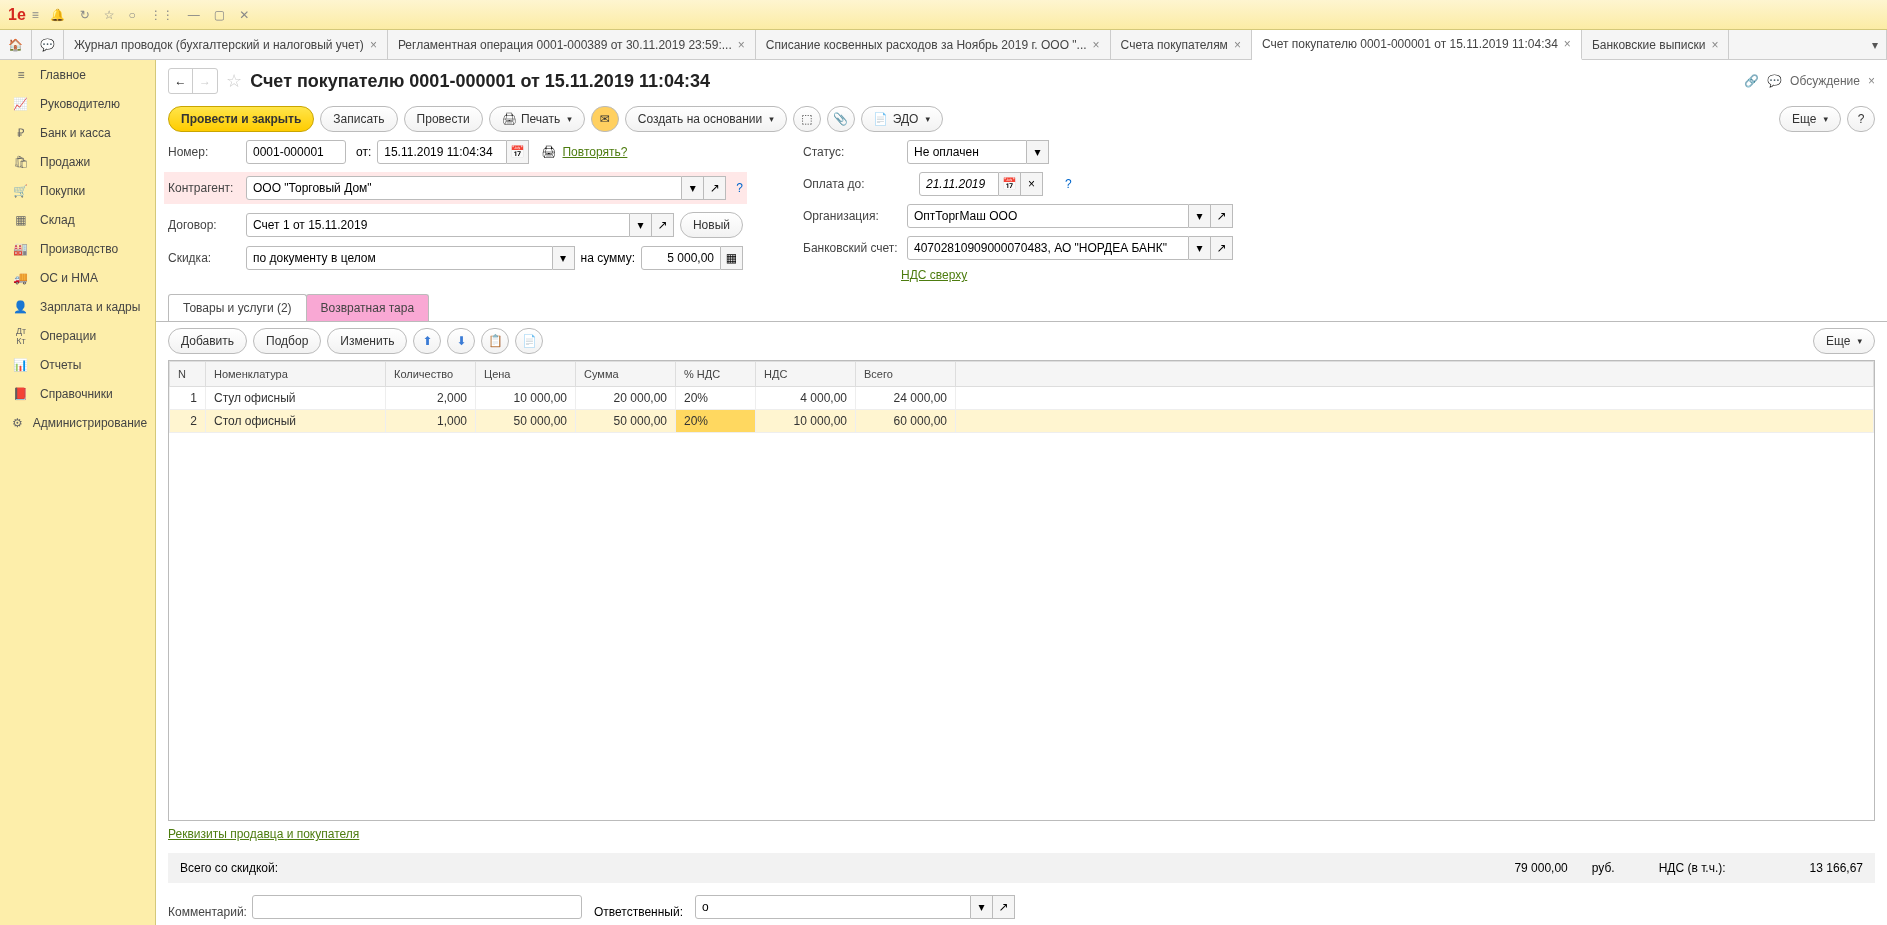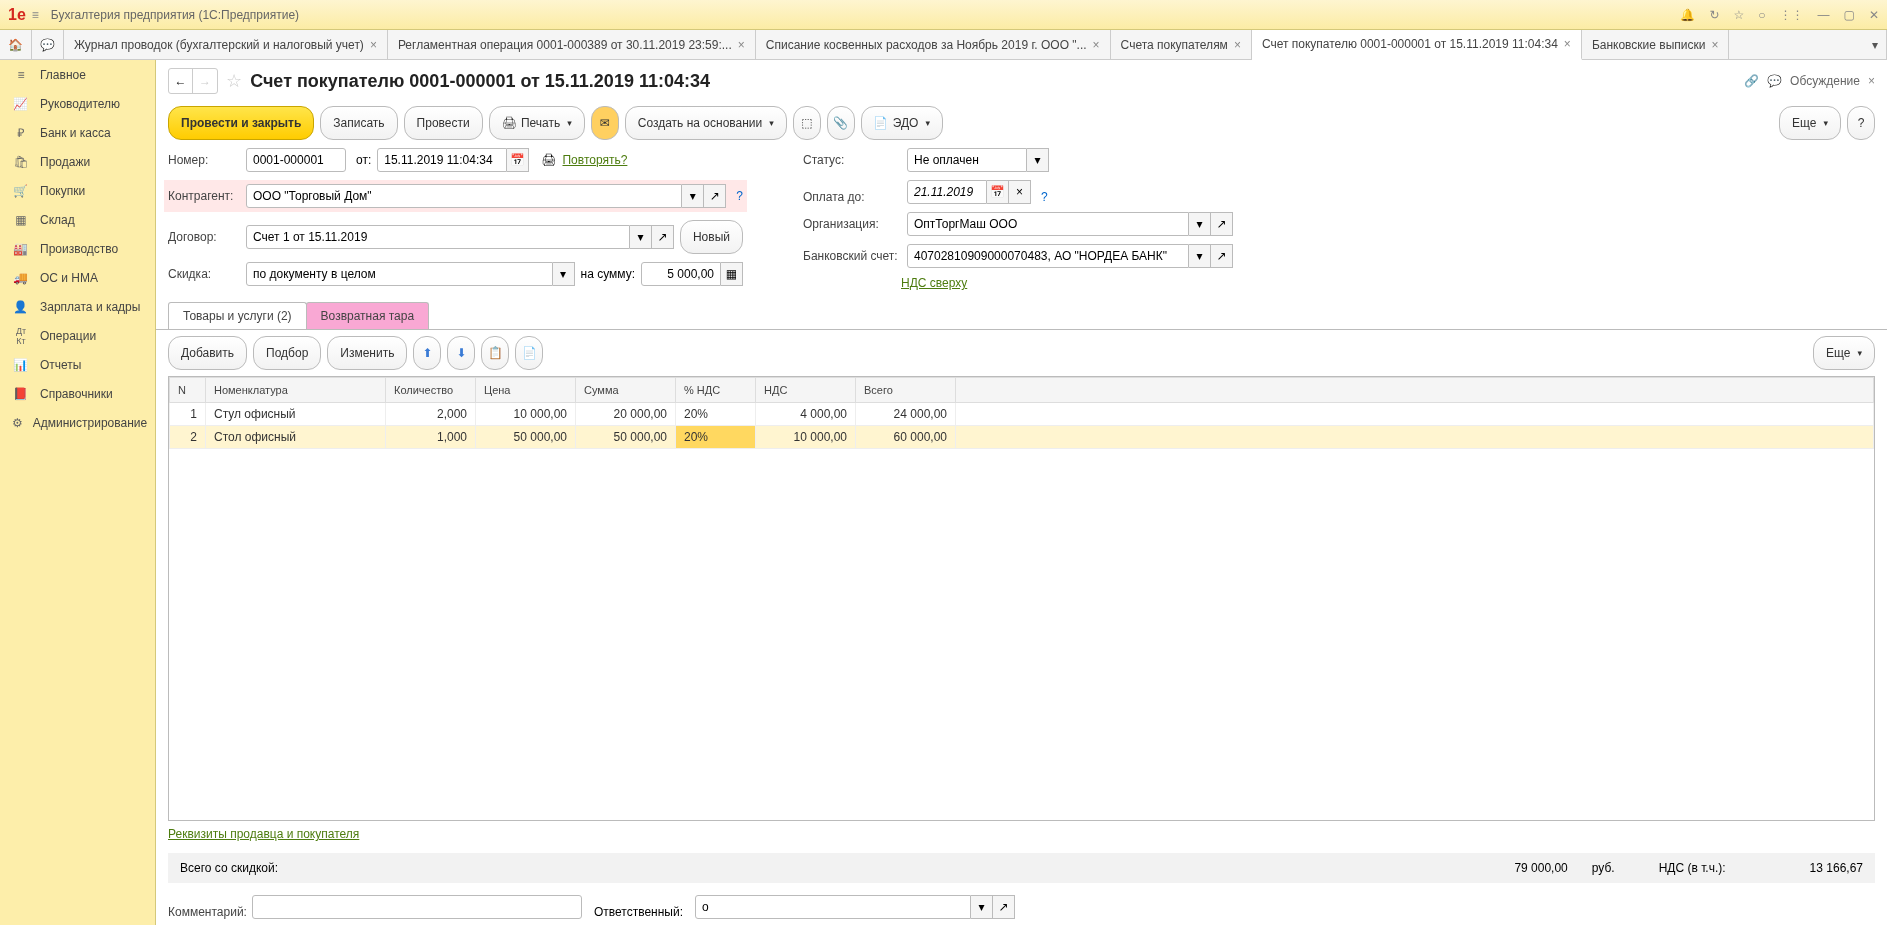--- a/index.html
+++ b/index.html
@@ -21,21 +21,21 @@
 .side-icon{width:18px;margin-right:10px;text-align:center;color:#666}
 .content{flex:1;padding:0;background:#fff;overflow:auto;display:flex;flex-direction:column}
 .doc-header{display:flex;align-items:center;padding:8px 12px;gap:8px}
 .nav-btns{display:flex;border:1px solid #ccc;border-radius:3px}
 .nav-btn{width:24px;height:24px;display:flex;align-items:center;justify-content:center;cursor:pointer}
 .nav-btn:first-child{border-right:1px solid #ccc}
 .star-icon{color:#ccc;font-size:18px;cursor:pointer}
 .doc-title{font-size:18px;font-weight:bold;color:#222}
 .header-right{margin-left:auto;display:flex;align-items:center;gap:8px;color:#888}
 .toolbar{display:flex;align-items:center;gap:6px;padding:4px 12px}
-.btn{height:34px;padding:0 12px;border:1px solid #bbb;border-radius:13px;background:linear-gradient(#fff,#f2f2f2);cursor:pointer;display:flex;align-items:center;gap:4px;color:#333}
+.btn{height:26px;padding:0 12px;border:1px solid #bbb;border-radius:13px;background:linear-gradient(#fff,#f2f2f2);cursor:pointer;display:flex;align-items:center;gap:4px;color:#333}
 .btn-yellow{background:linear-gradient(#ffe54a,#ffcc00);border-color:#c9a500;font-weight:bold}
 .btn-icon{width:28px;justify-content:center;padding:0}
 .form-label{width:72px;color:#444}
 .form-label-r{width:98px;color:#444}
 .input-field{height:24px;border:1px solid #bbb;border-radius:3px;padding:0 6px;background:#fff}
 .input-group{display:flex;align-items:center}
 .input-group .input-field{border-radius:3px 0 0 3px}
 .input-addon{width:22px;height:24px;border:1px solid #bbb;border-left:0;display:flex;align-items:center;justify-content:center;cursor:pointer;background:#f5f5f5}
 .link{color:#4d7c0f;text-decoration:underline;cursor:pointer}
 .help{color:#0066cc;cursor:pointer;margin-left:4px}
@@ -57,21 +57,20 @@
 .footer-line{display:flex;align-items:flex-end;padding:6px 12px;gap:12px}
 .totals-bar{background:#f2f2f2;margin:6px 12px;padding:8px 12px;display:flex;gap:24px;align-items:center}
 .dropdown-arrow{font-size:9px;margin-left:3px}
 </style>
 </head>
 <body>
 
 <div class="title-bar">
   <span class="logo">1e</span>
   <span class="burger-icon">≡</span>
-  <span class="title-text">Бухгалтерия предприятия  (1С:Предприятие)</span>
   <div class="title-icons">
     <span>🔔</span>
     <span>↻</span>
     <span>☆</span>
     <span>○</span>
     <span>⋮⋮</span>
     <span>—</span>
     <span>▢</span>
     <span>✕</span>
   </div>
@@ -254,21 +253,21 @@
       </div>
 
       <div class="col" style="flex:0 0 430px">
         <div style="display:flex;align-items:center;gap:6px">
           <span class="form-label-r">Статус:</span>
           <div class="input-group">
             <input class="input-field" style="width: 120px;" value="Не оплачен">
             <div class="input-addon">▾</div>
           </div>
         </div>
-        <div style="display:flex;align-items:flex-end;gap:6px">
+        <div style="display:flex;align-items:center;gap:18px">
           <span class="form-label-r">Оплата до:</span>
           <div class="input-group">
             <input class="input-field" style="width: 80px; font-style: italic;" value="21.11.2019">
             <div class="input-addon">📅</div>
             <div class="input-addon">×</div>
           </div>
           <span class="help">?</span>
         </div>
         <div style="display:flex;align-items:center;gap:6px">
           <span class="form-label-r">Организация:</span>

